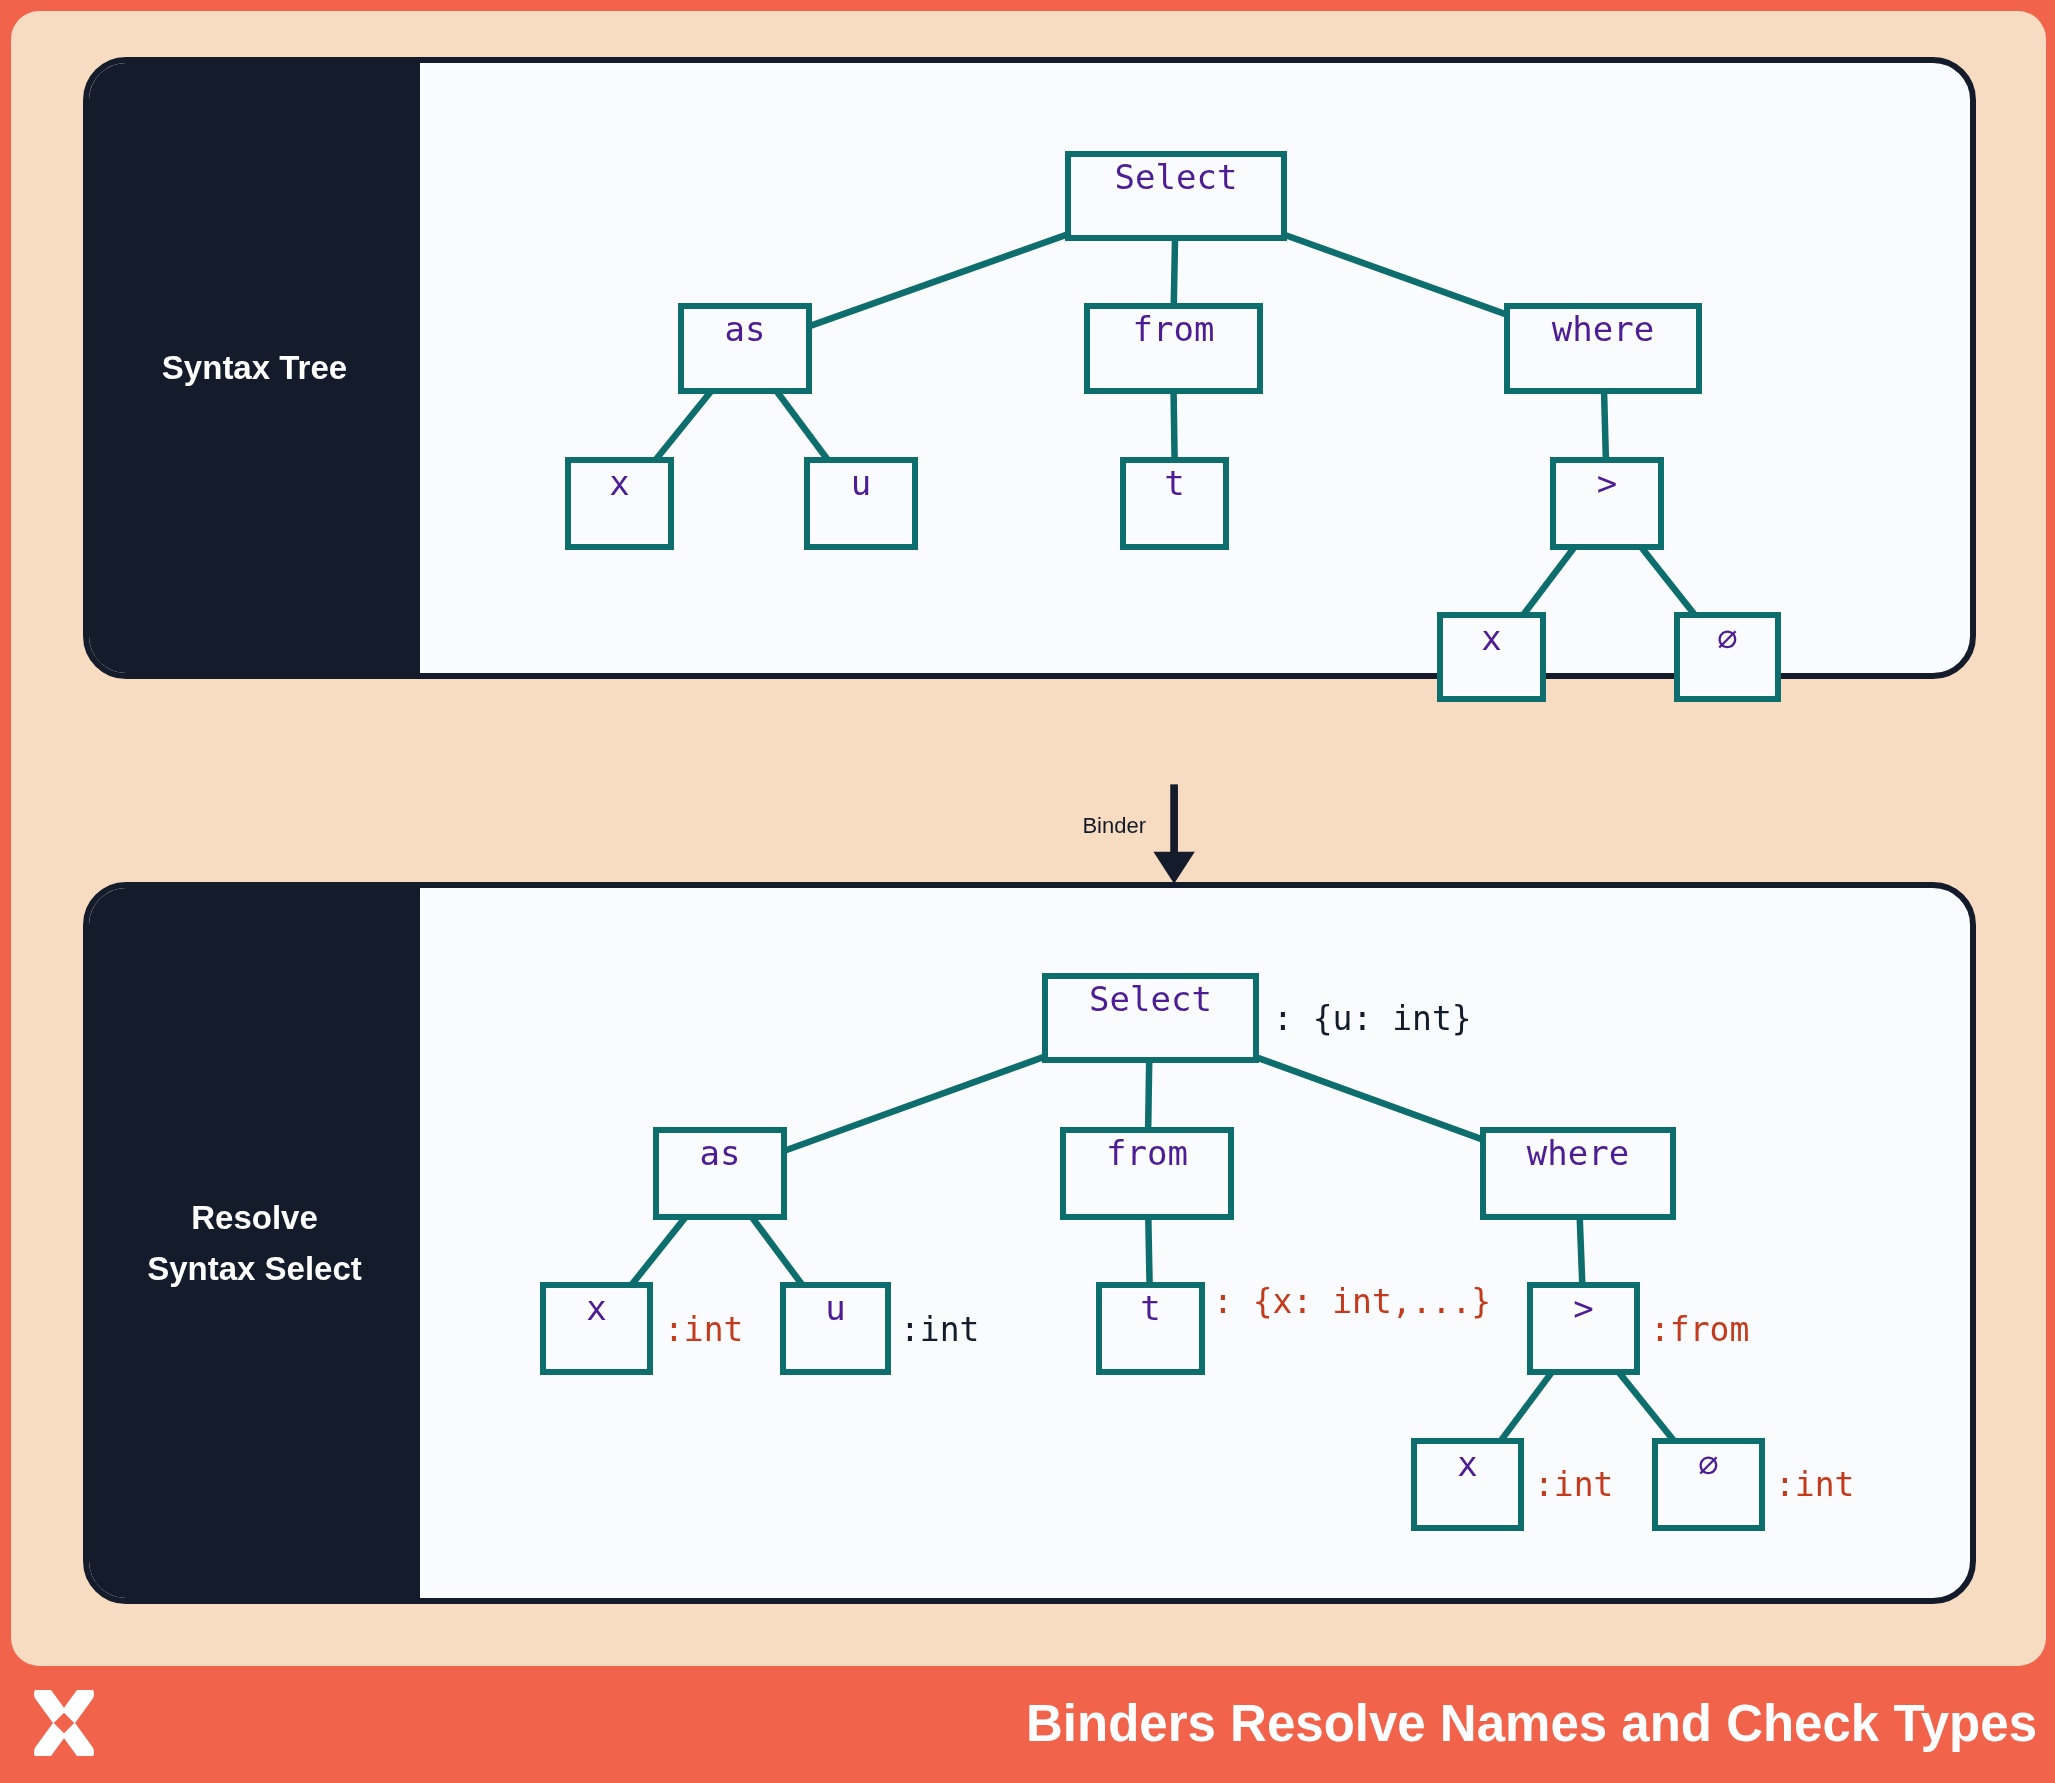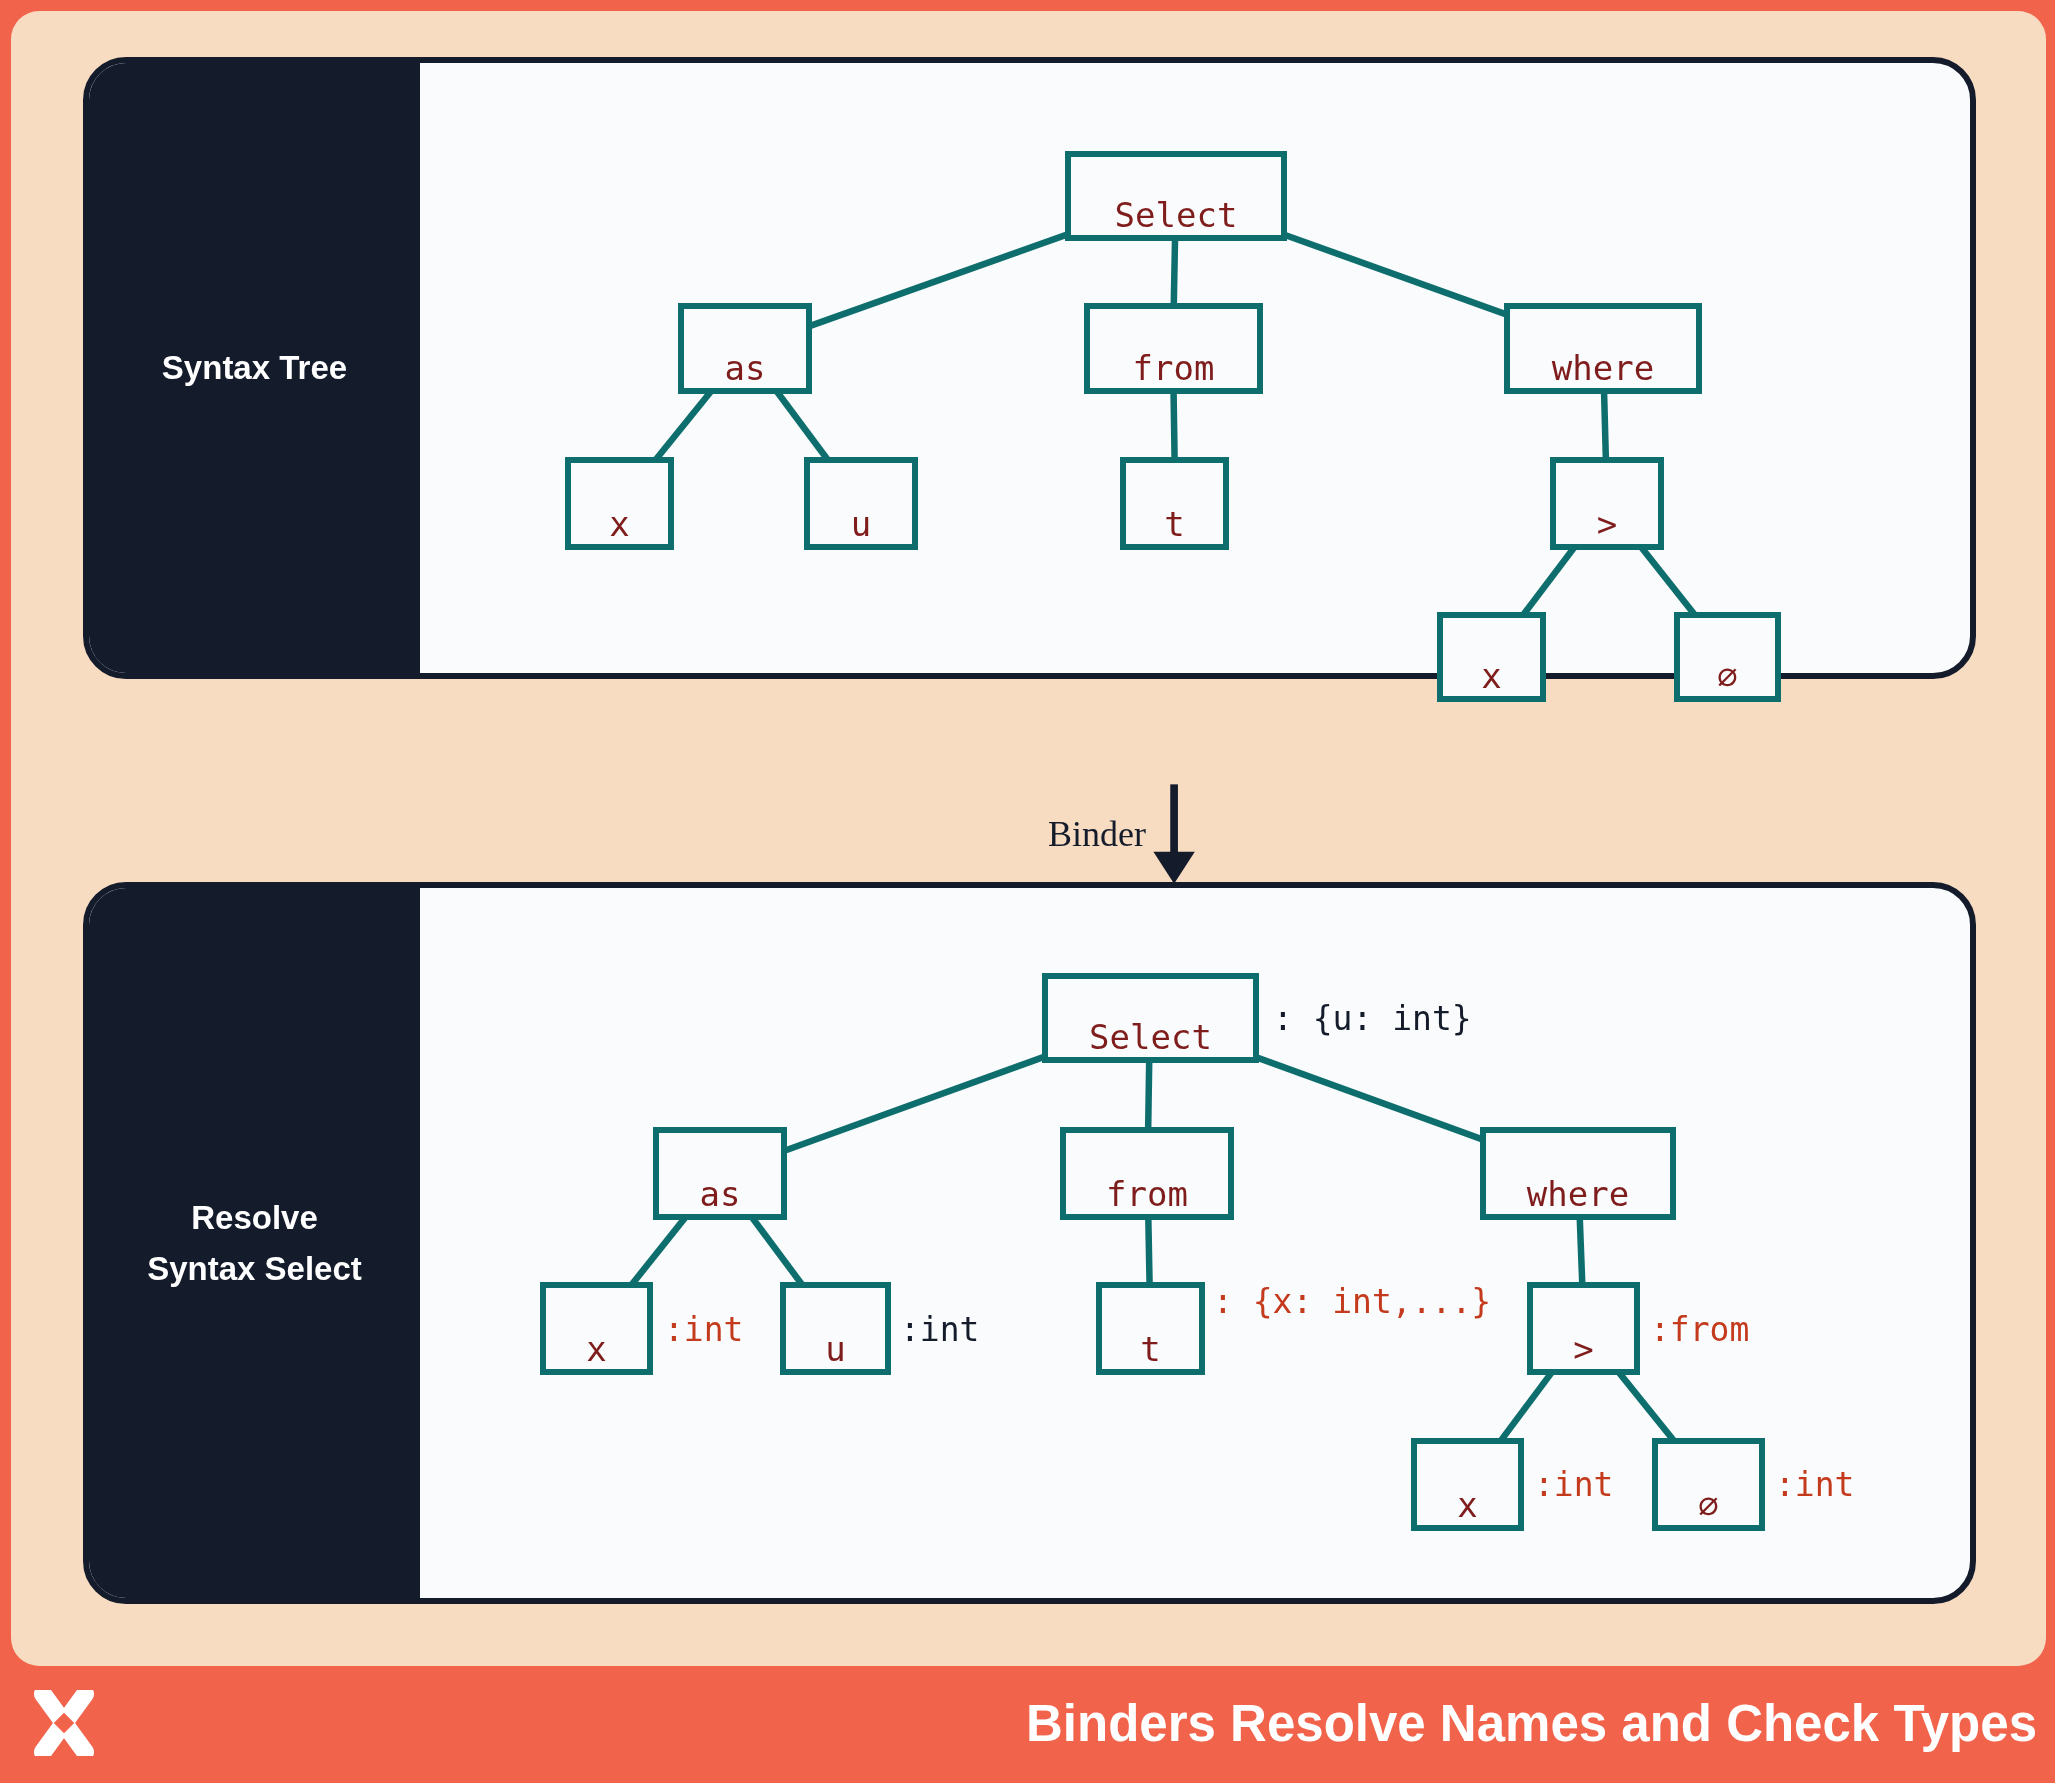--- a/index.html
+++ b/index.html
@@ -22,33 +22,33 @@
   .sidebar{
     position:absolute;left:0;top:0;bottom:0;width:331px;
     background:#141B2B;color:#ffffff;
     display:flex;align-items:center;justify-content:center;
     text-align:center;font-weight:700;font-size:33px;line-height:1.55;
   }
   .edges{position:absolute;left:0;top:0;width:2056px;height:1784px;pointer-events:none;}
   .node{
     position:absolute;box-sizing:border-box;
     background:#FAFBFC;border:6px solid #0E6E6E;
-    display:flex;align-items:flex-end;justify-content:center;
-    color:#7f1d1d;font-family:"DejaVu Sans Mono", monospace;font-size:34px;
+    display:flex;align-items:flex-start;justify-content:center;
+    color:#4c1d95;font-family:"DejaVu Sans Mono", monospace;font-size:34px;
   }
   .ann{
     position:absolute;font-family:"DejaVu Sans Mono", monospace;
     font-weight:400;font-size:33px;white-space:nowrap;
     transform:translateY(-50%);
   }
   .ann-red{color:#C43A1D;}
   .ann-navy{color:#141B2B;}
   .binder-label{
     position:absolute;top:813px;right:910px;
-    font-family:Liberation Serif, serif;font-size:36px;color:#141B2B;
+    font-family:Liberation Sans, sans-serif;font-size:22px;color:#141B2B;
   }
   .banner-title{
     position:absolute;top:1703px;right:19px;
     color:#ffffff;font-weight:700;font-size:51px;line-height:41px;margin-left:33px;
   }
   .logo{position:absolute;left:31px;top:1690px;}
 </style>
 </head>
 <body>
 

